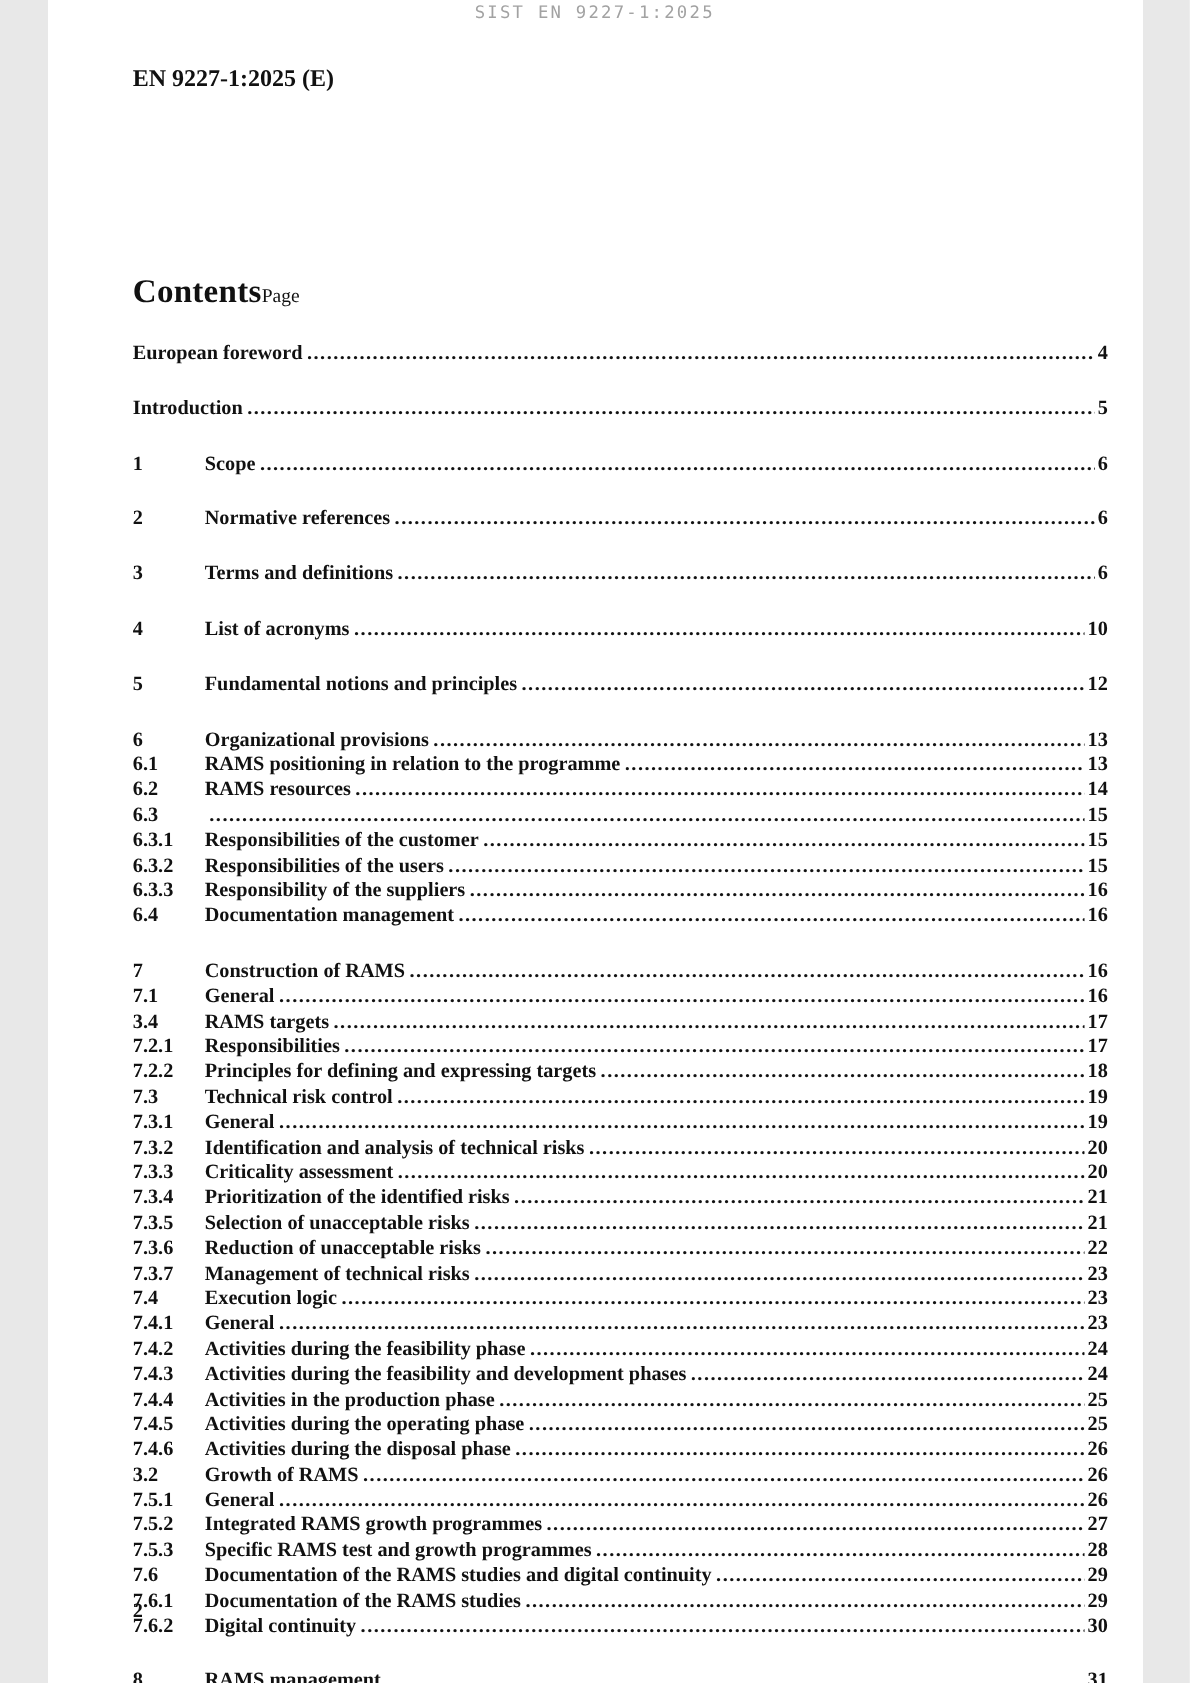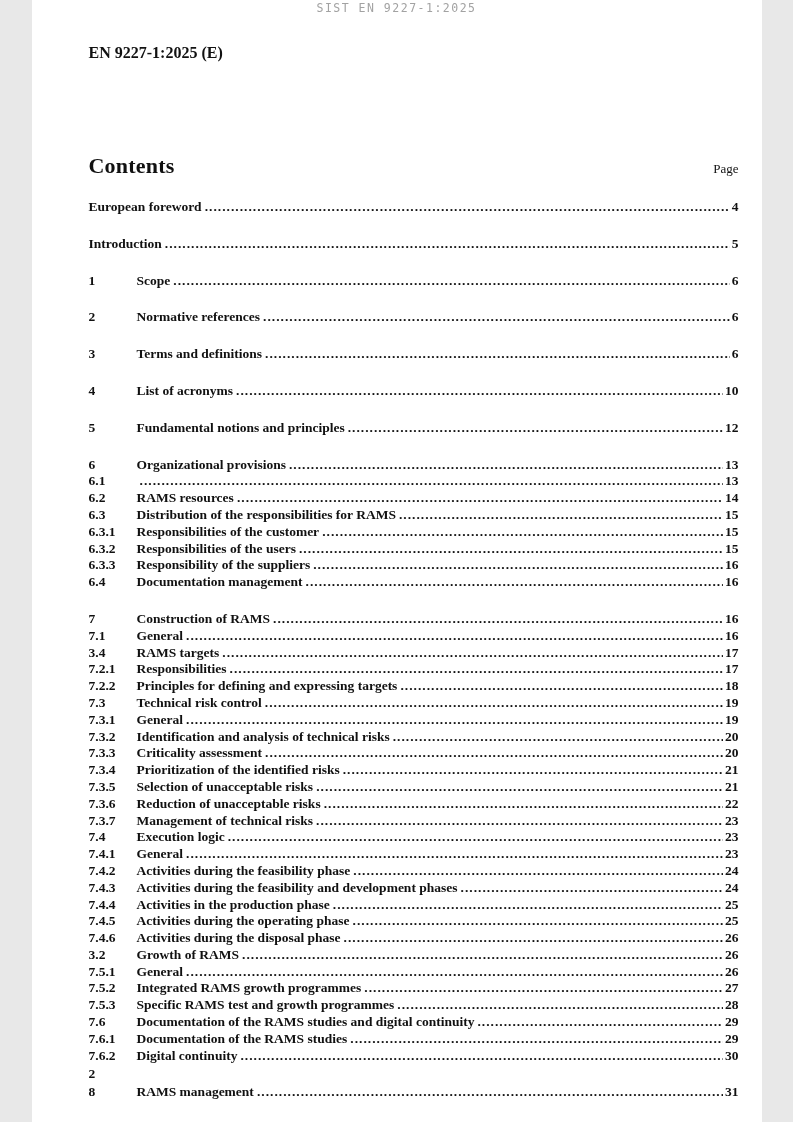--- a/index.html
+++ b/index.html
@@ -33,22 +33,22 @@
   }
   .content {
     position: absolute;
     top: 153px;
     left: 57px;
     width: 650px;
   }
   .contents-head {
     display: flex;
     align-items: baseline;
-    justify-content: space-between;
     margin-bottom: 16px;
+    margin-top: 28px;
   }
   .contents-title {
     margin: 0;
     font-size: 22px;
     font-weight: bold;
     letter-spacing: 0.2px;
   }
   .page-label {
     font-size: 13px;
     font-weight: normal;
@@ -144,32 +144,32 @@
     <span class="pg">12</span>
   </div>
         <div class="toc-row top numbered">
     <span class="num">6</span>
     <span class="title">Organizational provisions</span>
     <span class="dots"></span>
     <span class="pg">13</span>
   </div>
         <div class="toc-row sub numbered">
     <span class="num">6.1</span>
+    <span class="title">RAMS positioning in relation to the programme</span>
     <span class="dots"></span>
     <span class="pg">13</span>
   </div>
         <div class="toc-row sub numbered">
     <span class="num">6.2</span>
     <span class="title">RAMS resources</span>
     <span class="dots"></span>
     <span class="pg">14</span>
   </div>
         <div class="toc-row sub numbered">
     <span class="num">6.3</span>
-    <span class="title">Distribution of the responsibilities for RAMS</span>
     <span class="dots"></span>
     <span class="pg">15</span>
   </div>
         <div class="toc-row sub numbered">
     <span class="num">6.3.1</span>
     <span class="title">Responsibilities of the customer</span>
     <span class="dots"></span>
     <span class="pg">15</span>
   </div>
         <div class="toc-row sub numbered">

